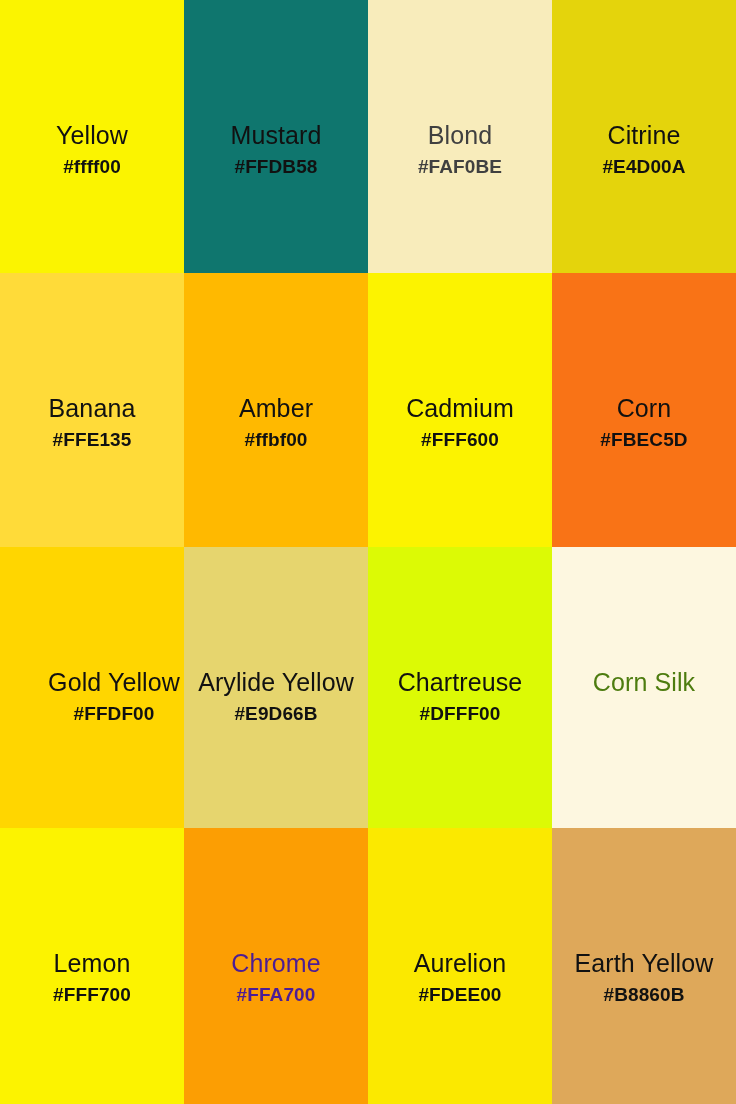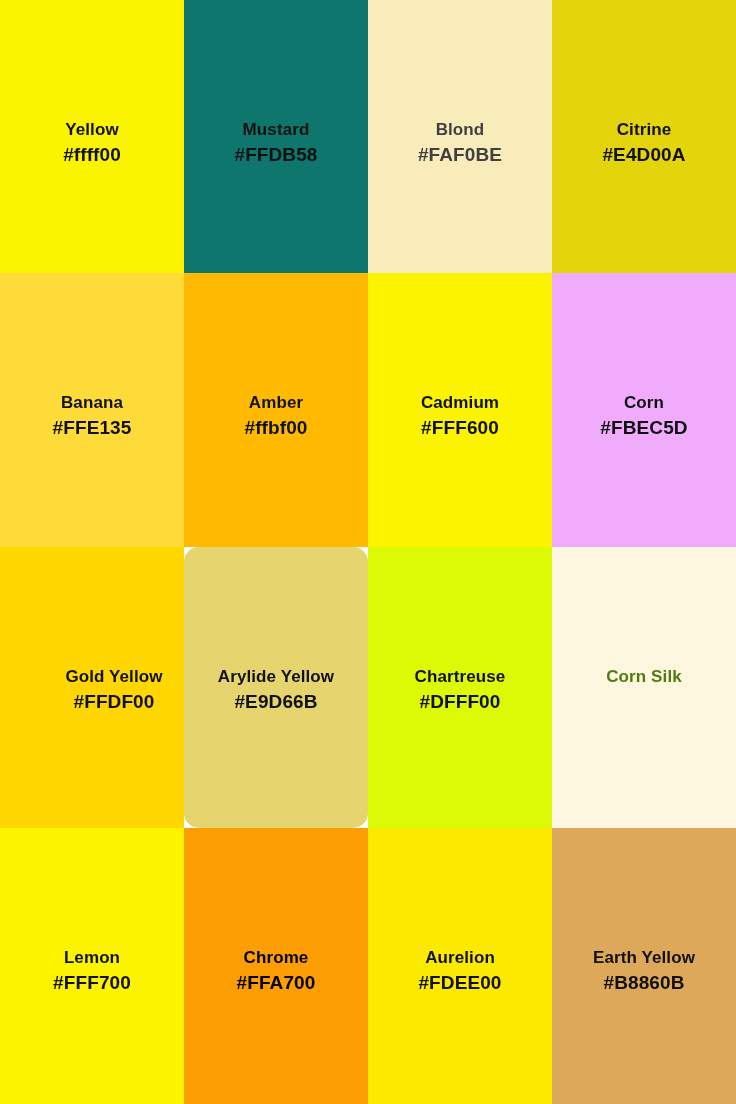--- a/index.html
+++ b/index.html
@@ -29,22 +29,22 @@
     position: absolute;
     left: 0;
     right: 0;
     top: 118px;
     text-align: center;
     line-height: 1.42;
     color: #111111;
   }
   .swatch-name {
     display: block;
-    font-size: 17px;
-    font-weight: bold;
+    font-size: 25px;
+    font-weight: normal;
     letter-spacing: 0.1px;
     white-space: nowrap;
   }
   .swatch-hex {
     display: block;
     font-size: 19px;
     font-weight: bold;
     letter-spacing: 0.1px;
     white-space: nowrap;
   }
@@ -88,33 +88,33 @@
         <span class="swatch-name">Amber</span>
         <span class="swatch-hex">#ffbf00</span>
       </div>
     </div>
     <div class="swatch" style="background: rgb(252, 243, 0);">
       <div class="swatch-text" style="color: rgb(17, 17, 17);">
         <span class="swatch-name">Cadmium</span>
         <span class="swatch-hex">#FFF600</span>
       </div>
     </div>
-    <div class="swatch" style="background: #f0abfc;">
+    <div class="swatch" style="background: #f97316;">
       <div class="swatch-text" style="color: rgb(17, 17, 17);">
         <span class="swatch-name">Corn</span>
         <span class="swatch-hex">#FBEC5D</span>
       </div>
     </div>
     <div class="swatch" style="background: rgb(255, 214, 0);">
       <div class="swatch-text" style="color: rgb(17, 17, 17); padding-left: 44px;">
         <span class="swatch-name">Gold Yellow</span>
         <span class="swatch-hex">#FFDF00</span>
       </div>
     </div>
-    <div class="swatch" style="background: rgb(230, 213, 110); border-radius: 15px;">
+    <div class="swatch" style="background: rgb(230, 213, 110);">
       <div class="swatch-text" style="color: rgb(17, 17, 17);">
         <span class="swatch-name">Arylide Yellow</span>
         <span class="swatch-hex">#E9D66B</span>
       </div>
     </div>
     <div class="swatch" style="background: rgb(220, 250, 5);">
       <div class="swatch-text" style="color: rgb(17, 17, 17);">
         <span class="swatch-name">Chartreuse</span>
         <span class="swatch-hex">#DFFF00</span>
       </div>
@@ -124,21 +124,21 @@
         <span class="swatch-name">Corn Silk</span>
       </div>
     </div>
     <div class="swatch" style="background: rgb(252, 243, 0); padding-left: 32px;">
       <div class="swatch-text" style="color: rgb(17, 17, 17);">
         <span class="swatch-name">Lemon</span>
         <span class="swatch-hex">#FFF700</span>
       </div>
     </div>
     <div class="swatch" style="background: rgb(252, 158, 3);">
-      <div class="swatch-text" style="color: #000000;">
+      <div class="swatch-text" style="color: #4c1d95;">
         <span class="swatch-name">Chrome</span>
         <span class="swatch-hex">#FFA700</span>
       </div>
     </div>
     <div class="swatch" style="background: rgb(251, 233, 0);">
       <div class="swatch-text" style="color: rgb(17, 17, 17);">
         <span class="swatch-name">Aurelion</span>
         <span class="swatch-hex">#FDEE00</span>
       </div>
     </div>

